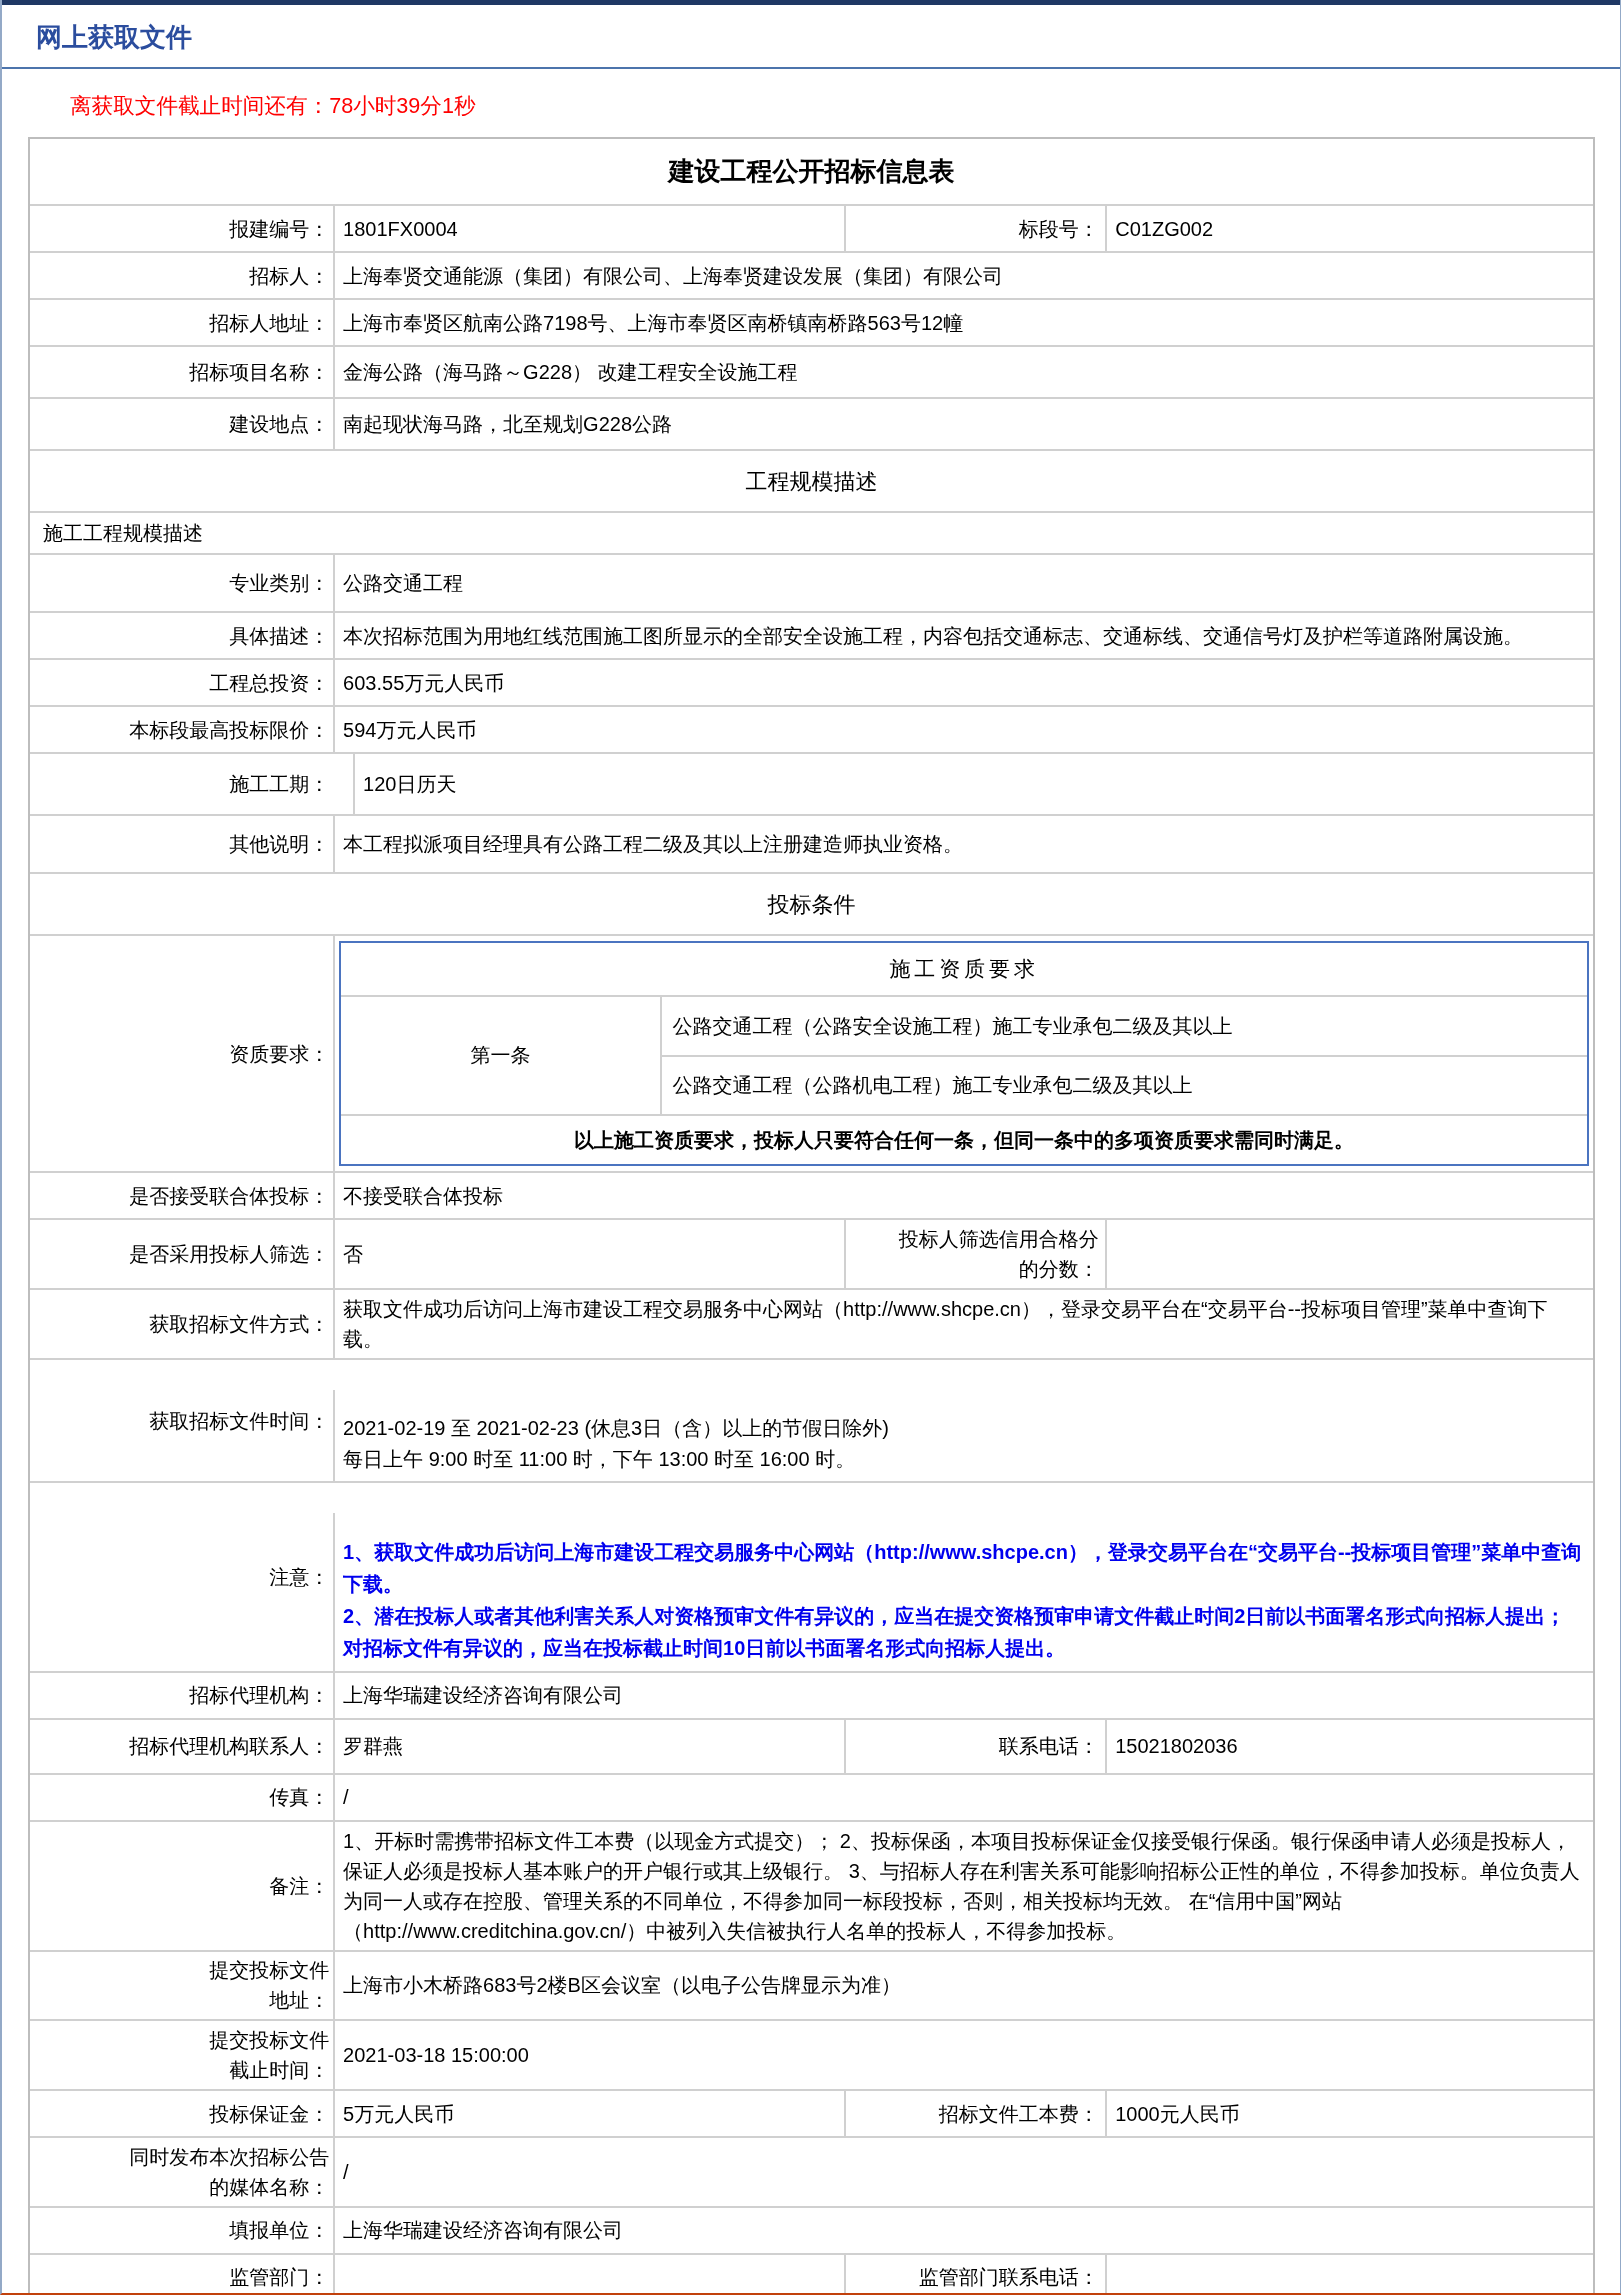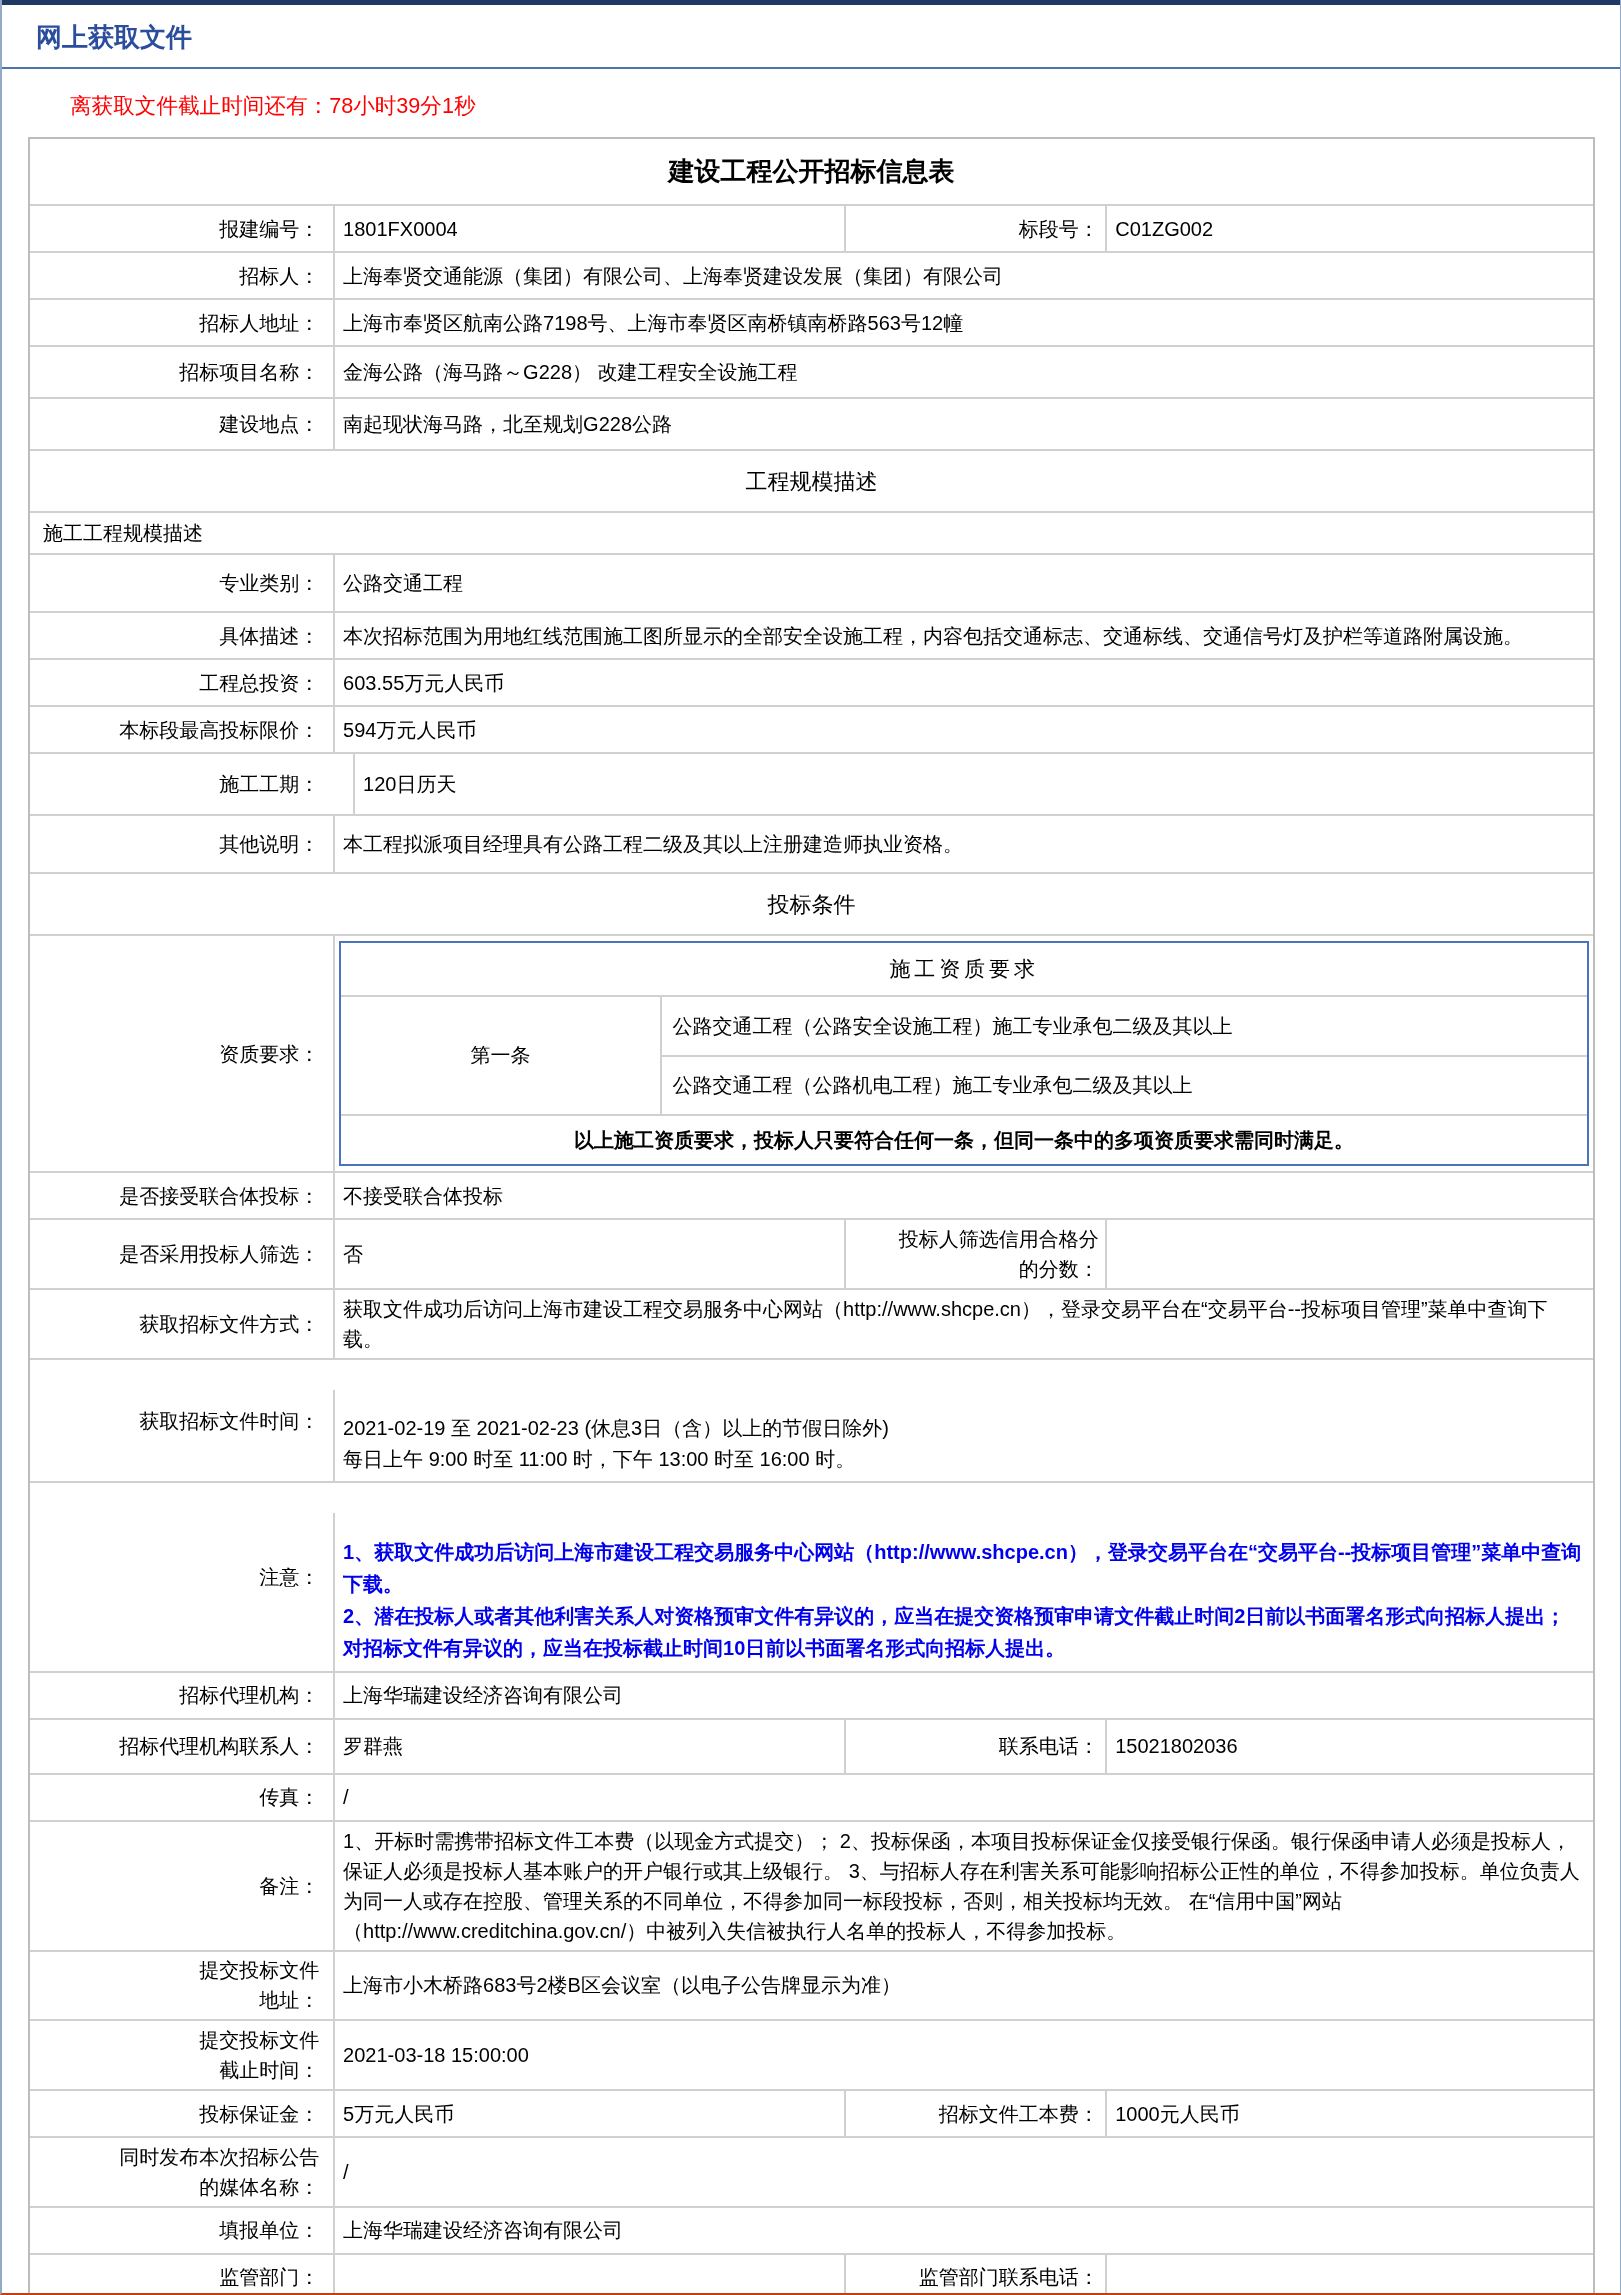--- a/index.html
+++ b/index.html
@@ -31,21 +31,21 @@
   .tbl{
     margin-left:26px;
     width:1567px;
     border:2px solid #bdbdbd;
     box-sizing:border-box;
     background:#fff;
   }
   .tr{display:flex;align-items:stretch;min-height:47px;border-top:2px solid #d0d0d0;box-sizing:border-box;}
   .tr:first-child{border-top:none;}
   .cell{display:flex;align-items:center;padding:3.9px 7.9px;box-sizing:border-box;line-height:1.5;}
-  .lab{width:19.4%;justify-content:flex-end;text-align:right;padding-right:14px;border-radius:16px;}
+  .lab{width:19.4%;justify-content:flex-end;text-align:right;padding-right:4px;border-radius:16px;}
   .val{flex:1;border-left:2px solid #d0d0d0;}
   .lab2{width:16.7%;justify-content:flex-end;text-align:right;border-left:2px solid #d0d0d0;padding-right:6.5px;}
   .val2{width:31.2%;border-left:2px solid #d0d0d0;}
   .full{flex:1;justify-content:center;text-align:center;}
   .full-left{flex:1;justify-content:flex-start;padding-left:13px;}
   .lt{display:inline-block;}
   .w6 .lt{max-width:6.4em;}
   .w10 .lt{max-width:10.2em;}
   .r-title{min-height:65px;border-radius:31px;}
   .r-title .full{font-size:26px;font-weight:bold;}

